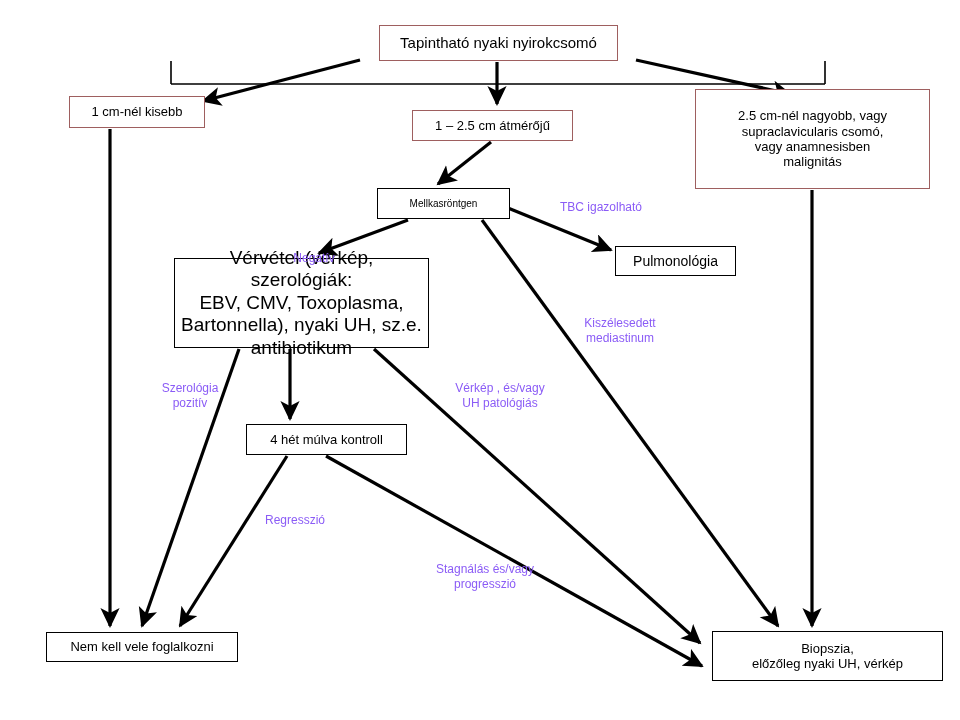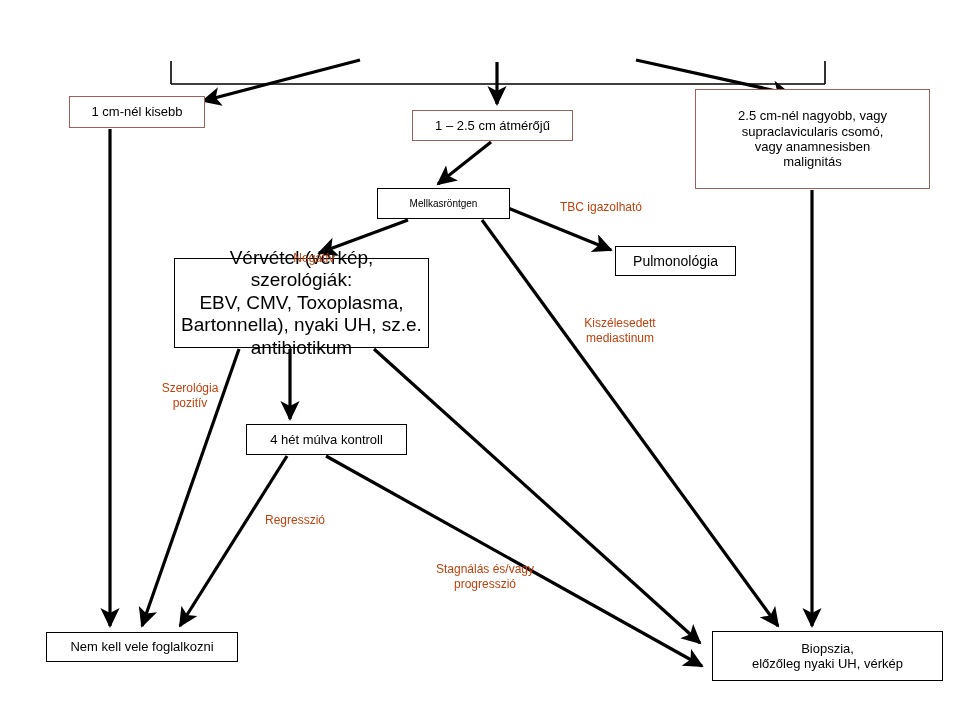--- a/index.html
+++ b/index.html
@@ -41,21 +41,21 @@
   .node .node-label {
     display: block;
     padding: 0 4px;
     white-space: pre-line;
   }
   .node.black-border { border: 1px solid #000000; }
   .node.red-border   { border: 1px solid #9e5f5f; }
 
   .edge-label {
     position: absolute;
-    color: #c2410c;
+    color: #8b5cf6;
     text-align: center;
     white-space: pre-line;
     line-height: 1.25;
     background: transparent;
     z-index: 6;
   }
 </style>
 </head>
 <body>
 
@@ -95,20 +95,23 @@
       <path d="M 374,349 L 700,643" marker-end="url(#ah)"></path>
 
       <path d="M 287,456 L 180,626" marker-end="url(#ah)"></path>
 
       <path d="M 326,456 L 702,666" marker-end="url(#ah)"></path>
 
       <path d="M 812,190 L 812,626" marker-end="url(#ah)"></path>
     </g>
   </svg>
 
+  <div class="node red-border" style="left:379px; top:25px; width:239px; height:36px; font-size:15px;">
+    <span class="node-label">Tapintható nyaki nyirokcsomó</span>
+  </div>
 
   <div class="node red-border" style="left:60px; top:96px; width:136px; height:32px; font-size:13px;margin-left:9px;">
     <span class="node-label">1 cm-nél kisebb</span>
   </div>
 
   <div class="node red-border" style="left:412px; top:110px; width:161px; height:31px; font-size:13px;">
     <span class="node-label">1 – 2.5 cm átmérőjű</span>
   </div>
 
   <div class="node red-border" style="left:695px; top:89px; width:235px; height:100px; font-size:13px;">
@@ -149,19 +152,21 @@
   <div class="edge-label" style="left:279px; top:211px; width:70px; font-size:12px;margin-top:40px;">Negatív</div>
 
   <div class="edge-label" style="left:549px; top:200px; width:104px; font-size:12px;">TBC igazolható</div>
 
   <div class="edge-label" style="left:570px; top:316px; width:100px; font-size:12px;">Kiszélesedett
 mediastinum</div>
 
   <div class="edge-label" style="left:150px; top:381px; width:80px; font-size:12px;">Szerológia
 pozitív</div>
 
+  <div class="edge-label" style="left:443px; top:381px; width:114px; font-size:12px;">Vérkép , és/vagy
+UH patológiás</div>
 
   <div class="edge-label" style="left:256px; top:513px; width:78px; font-size:12px;">Regresszió</div>
 
   <div class="edge-label" style="left:424px; top:562px; width:122px; font-size:12px;">Stagnálás és/vagy
 progresszió</div>
 
 </div>
 
 </body></html>

